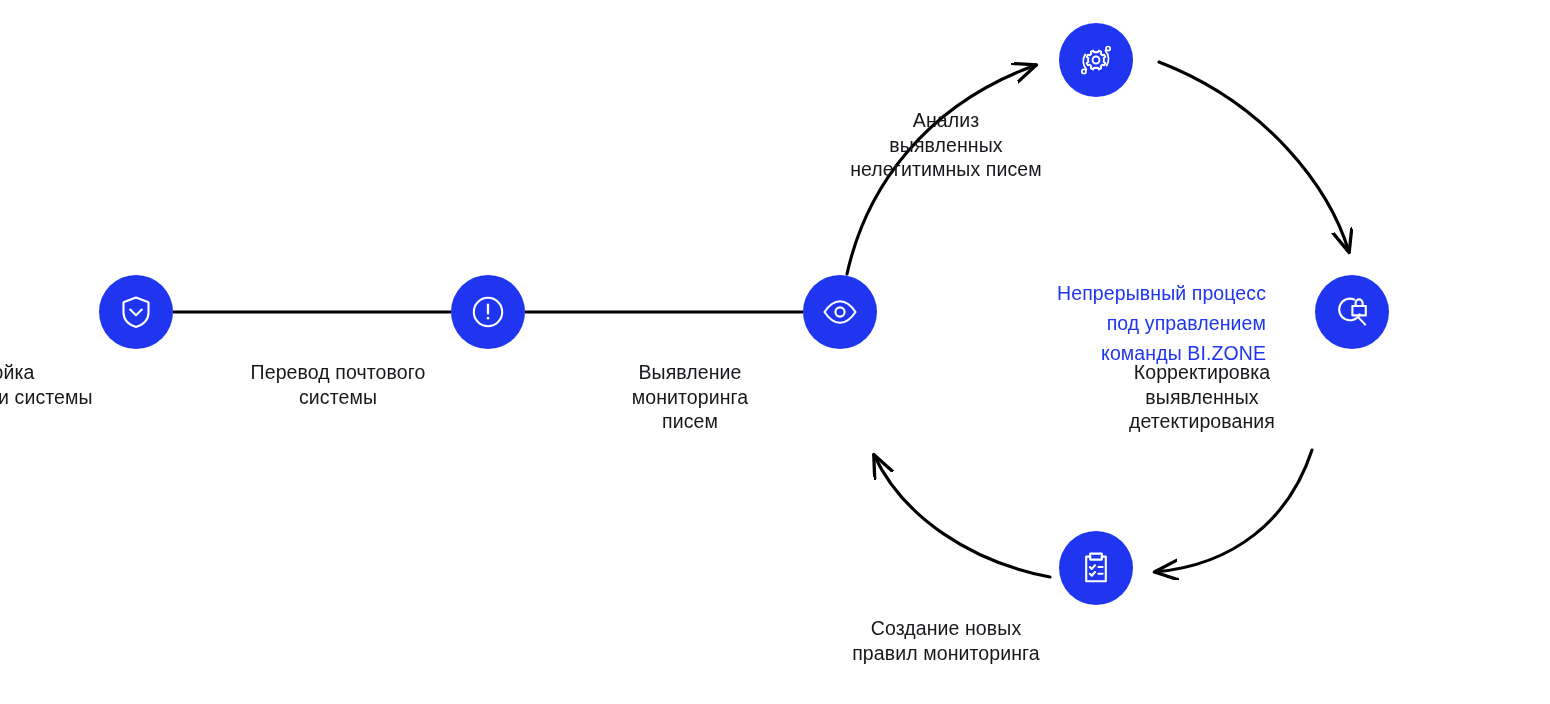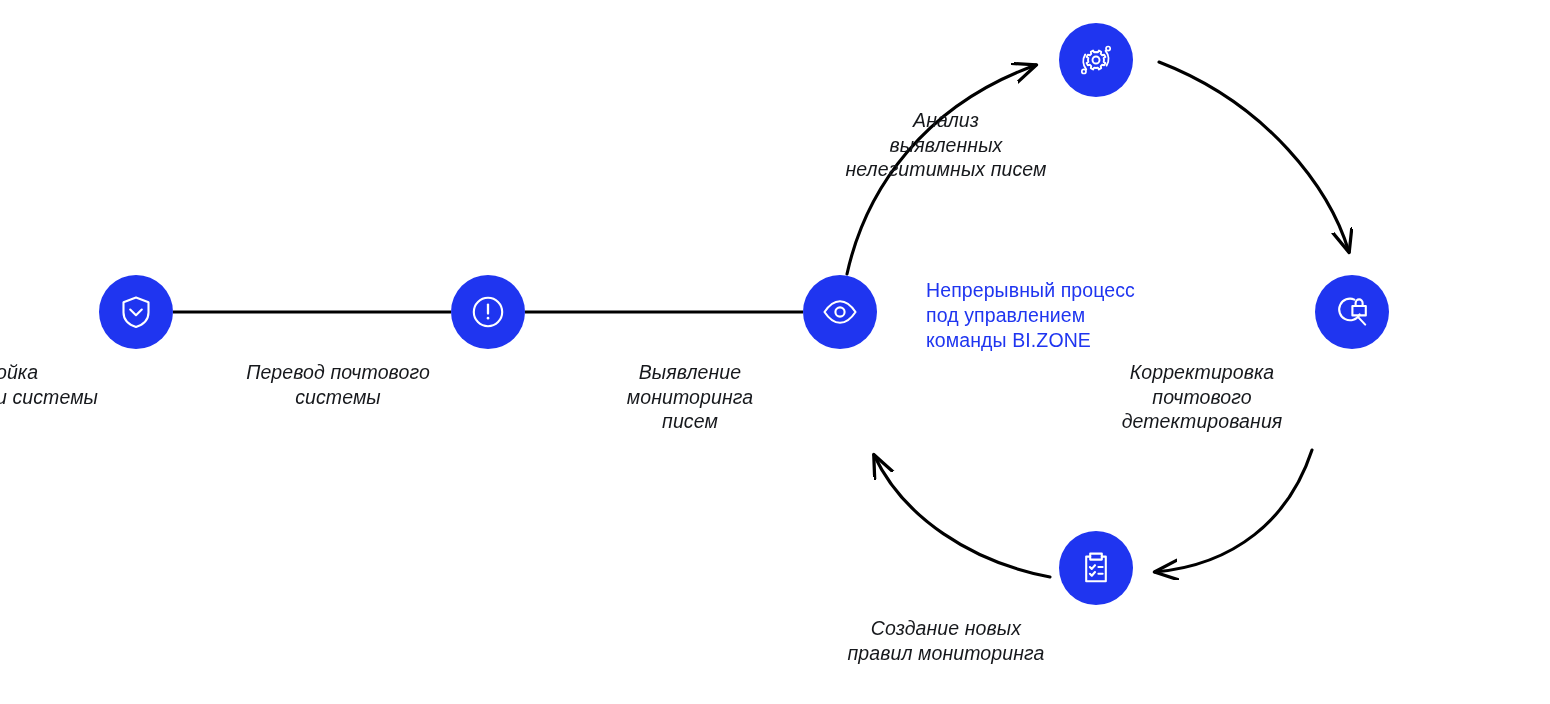--- a/index.html
+++ b/index.html
@@ -52,28 +52,27 @@
     transform: translateX(-50%);
     top: 48px;
     width: 300px;
     margin-left: -150px;
     text-align: center;
     font-size: 19.5px;
     line-height: 24.6px;
     color: #16181c;
     white-space: pre-line;
     letter-spacing: 0.1px;
-    font-style: italic;
   }
   .center-note {
     position: absolute;
     width: 340px;
-    text-align: left;
+    text-align: right;
     font-size: 19.5px;
-    line-height: 25px;
+    line-height: 30px;
     white-space: pre-line;
     letter-spacing: 0.1px;
   }
 </style>
 </head>
 <body>
 
 <div id="diagram-root">
 
   <svg id="diagram-svg" viewBox="0 0 1550 704" aria-hidden="true">
@@ -164,21 +163,21 @@
           <g stroke="#ffffff" stroke-width="2.1" fill="none" stroke-linecap="round" stroke-linejoin="round">
             <path d="M23.4 8.6 A10.8 10.8 0 1 0 28.6 23.4"></path>
             <line x1="27.4" y1="26.4" x2="34.2" y2="33.6"></line>
             <rect x="21.4" y="15.0" width="13.4" height="9.4"></rect>
             <path d="M24.6 15.0 V11.9 A3.5 3.5 0 0 1 31.6 11.9 V15.0"></path>
           </g>
         </svg>
       </span>
     </div>
     <div class="node-label">Корректировка
-почтового
+выявленных
 детектирования</div>
   </div>
 
   <div class="node" style="left:1096px; top:568px;">
     <div class="node-circle" style="background:#1F35F0;">
       <span>
         <svg width="40" height="40" viewBox="0 0 40 40" fill="none">
           <g stroke="#ffffff" stroke-width="2.1" fill="none" stroke-linecap="round" stroke-linejoin="round">
             <path d="M14.2 8.6 H10.2 V33.2 H29.8 V8.6 H25.8"></path>
             <rect x="14.2" y="5.6" width="11.6" height="6.0"></rect>

